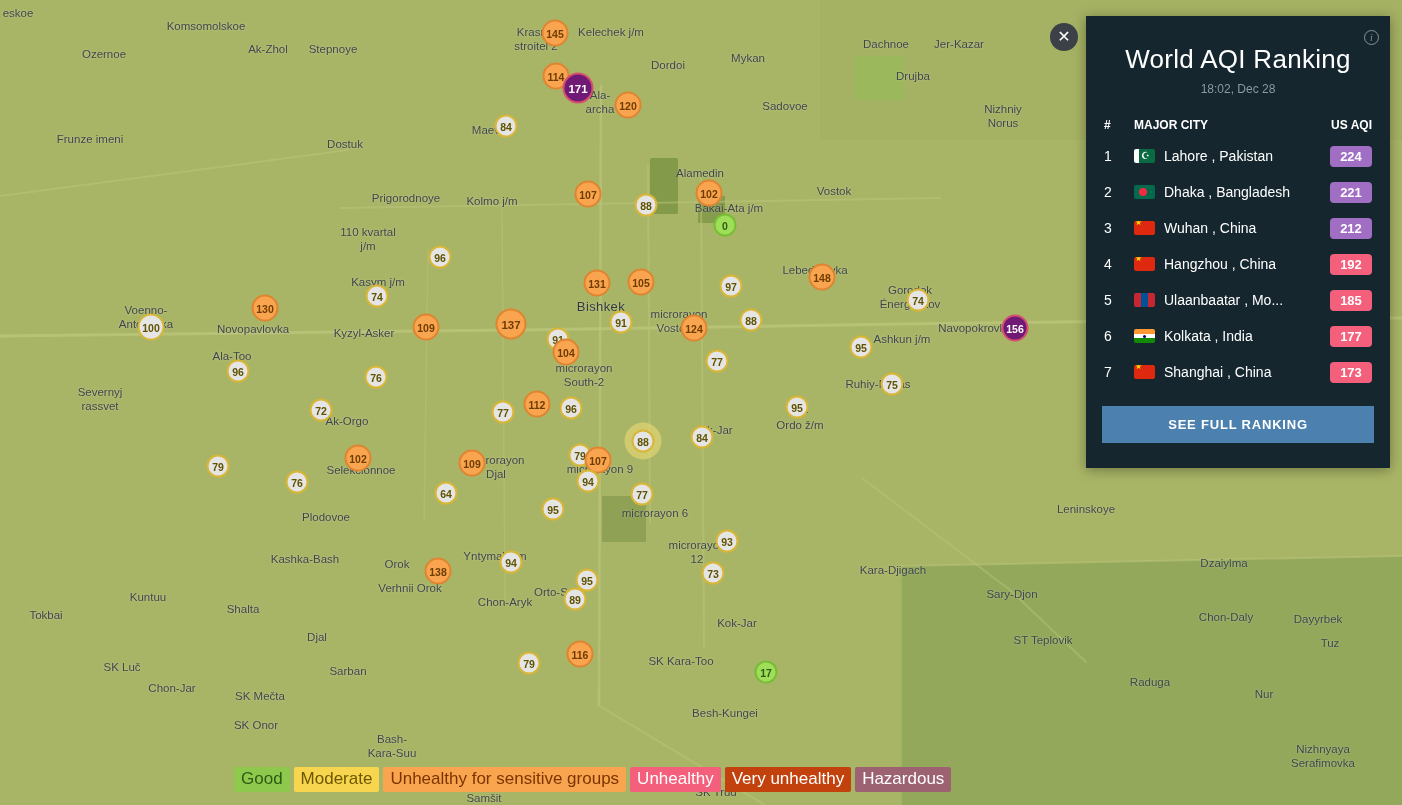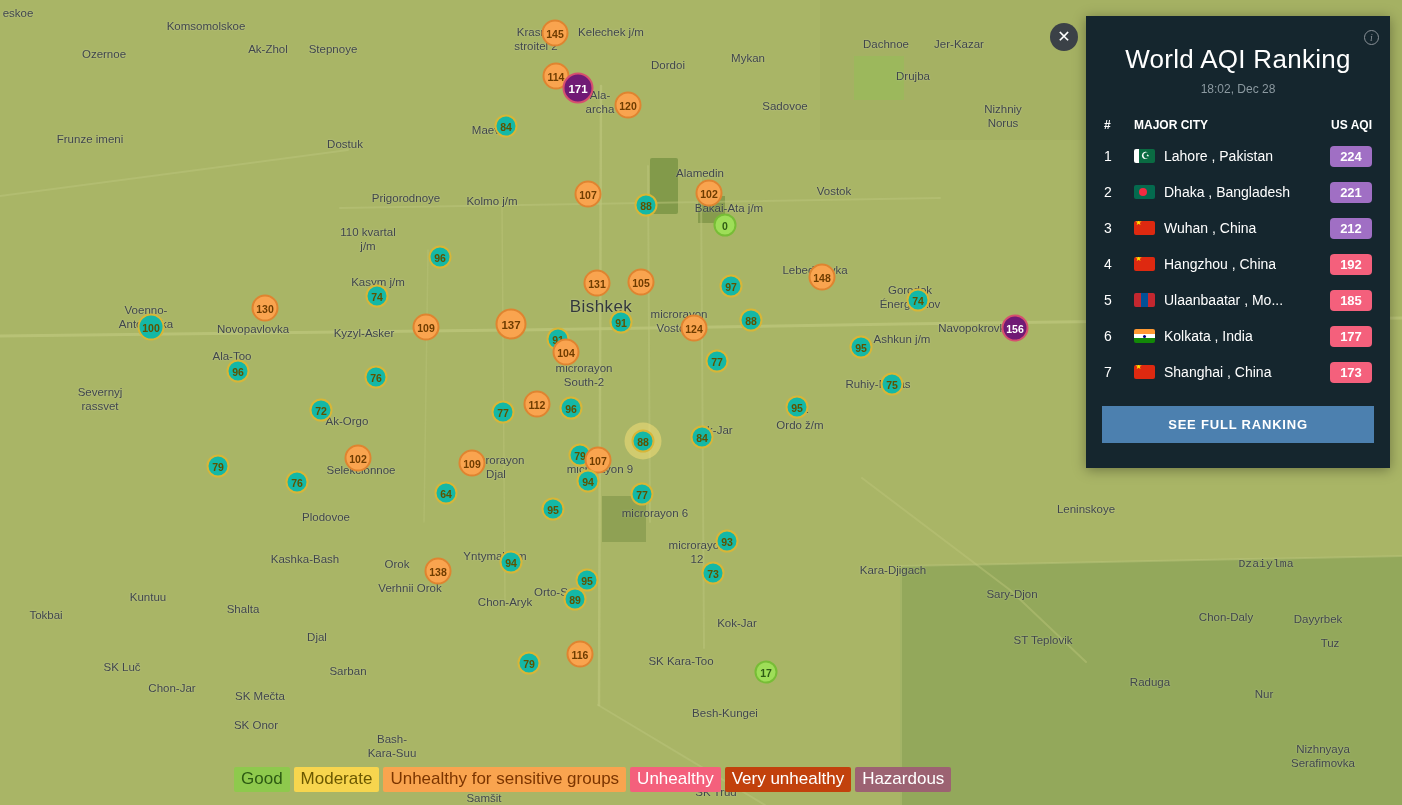--- a/index.html
+++ b/index.html
@@ -3,30 +3,30 @@
 <meta charset="utf-8">
 <style>
   * { margin:0; padding:0; box-sizing:border-box; }
   html,body { width:1402px; height:805px; overflow:hidden; font-family:"Liberation Sans", sans-serif; }
   .map { position:relative; width:1402px; height:805px; background:#a9b566; overflow:hidden; }
   .map svg { position:absolute; left:0; top:0; z-index:0; }
 
   .labels-layer { position:absolute; inset:0; z-index:1; }
   .map-label { position:absolute; transform:translate(-50%,-50%); font-size:11.5px; color:#40464a;
     text-align:center; white-space:pre-line; line-height:1.18; text-shadow:0 0 2px rgba(255,255,255,.35); }
-  .map-label.city { font-size:17px; color:#33383c; letter-spacing:.4px; }
+  .map-label.city { font-size:13px; color:#33383c; letter-spacing:.4px; }
 
   .markers-layer { position:absolute; inset:0; z-index:2; }
   .marker { position:absolute; transform:translate(-50%,-50%); width:23px; height:23px; border-radius:50%;
     display:flex; align-items:center; justify-content:center; font-size:10.5px; font-weight:700;
     border:2px solid; cursor:pointer; }
   .marker.three { width:27px; height:27px; }
   .marker.big { width:31px; height:31px; font-size:11.5px; }
   .marker.good { background:#9ede58; border-color:#77bd36; color:#2f5c14; }
-  .marker.moderate { background:#14b8a6; border-color:#d8b637; color:#5f5200; }
+  .marker.moderate { background:#e5e5e5; border-color:#d8b637; color:#5f5200; }
   .marker.usg { background:#f9a44f; border-color:#df8430; color:#6e3c00; }
   .marker.unhealthy { background:#701a75; border-color:#d64f6f; color:#fff; }
   .marker.halo { box-shadow:0 0 0 7px rgba(250,225,120,.5); }
 
   .legend { position:absolute; left:234px; top:767px; display:flex; gap:4px; z-index:3; }
   .chip { font-size:17px; padding:2px 7px 3px; border-radius:2px; white-space:nowrap; }
   .chip.good { background:#8ec94d; color:#2c5a12; }
   .chip.moderate { background:#f7d54e; color:#6b5800; }
   .chip.usg { background:#f9a44f; color:#7c3500; }
   .chip.unhealthy { background:#f4607c; color:#fff; }
@@ -178,21 +178,21 @@
       <div class="map-label" style="left: 256px; top: 726px;">SK Onor</div>
       <div class="map-label" style="left: 392px; top: 747px;">Bash-
 Kara-Suu</div>
       <div class="map-label" style="left: 484px; top: 799px;">Samšit</div>
       <div class="map-label" style="left: 716px; top: 793px;">SK Trud</div>
       <div class="map-label" style="left: 893px; top: 571px;">Kara-Djigach</div>
       <div class="map-label" style="left: 1012px; top: 595px;">Sary-Djon</div>
       <div class="map-label" style="left: 1043px; top: 641px;">ST Teplovik</div>
       <div class="map-label" style="left: 1150px; top: 683px;">Raduga</div>
       <div class="map-label" style="left: 1086px; top: 510px;">Leninskoye</div>
-      <div class="map-label" style="left: 1266px; top: 564px; font-family: Liberation Mono, monospace;">Dzaiylma</div>
+      <div class="map-label" style="left: 1224px; top: 564px;">Dzaiylma</div>
       <div class="map-label" style="left: 1226px; top: 618px;">Chon-Daly</div>
       <div class="map-label" style="left: 1318px; top: 620px;">Dayyrbek</div>
       <div class="map-label" style="left: 1330px; top: 644px;">Tuz</div>
       <div class="map-label" style="left: 1264px; top: 695px;">Nur</div>
       <div class="map-label" style="left: 1323px; top: 757px;">Nizhnyaya
 Serafimovka</div>
     </div>
   <div class="markers-layer" id="markers">
       <div class="marker usg three" style="left: 555px; top: 33px;">145</div>
       <div class="marker usg three" style="left: 556px; top: 76px;">114</div>

